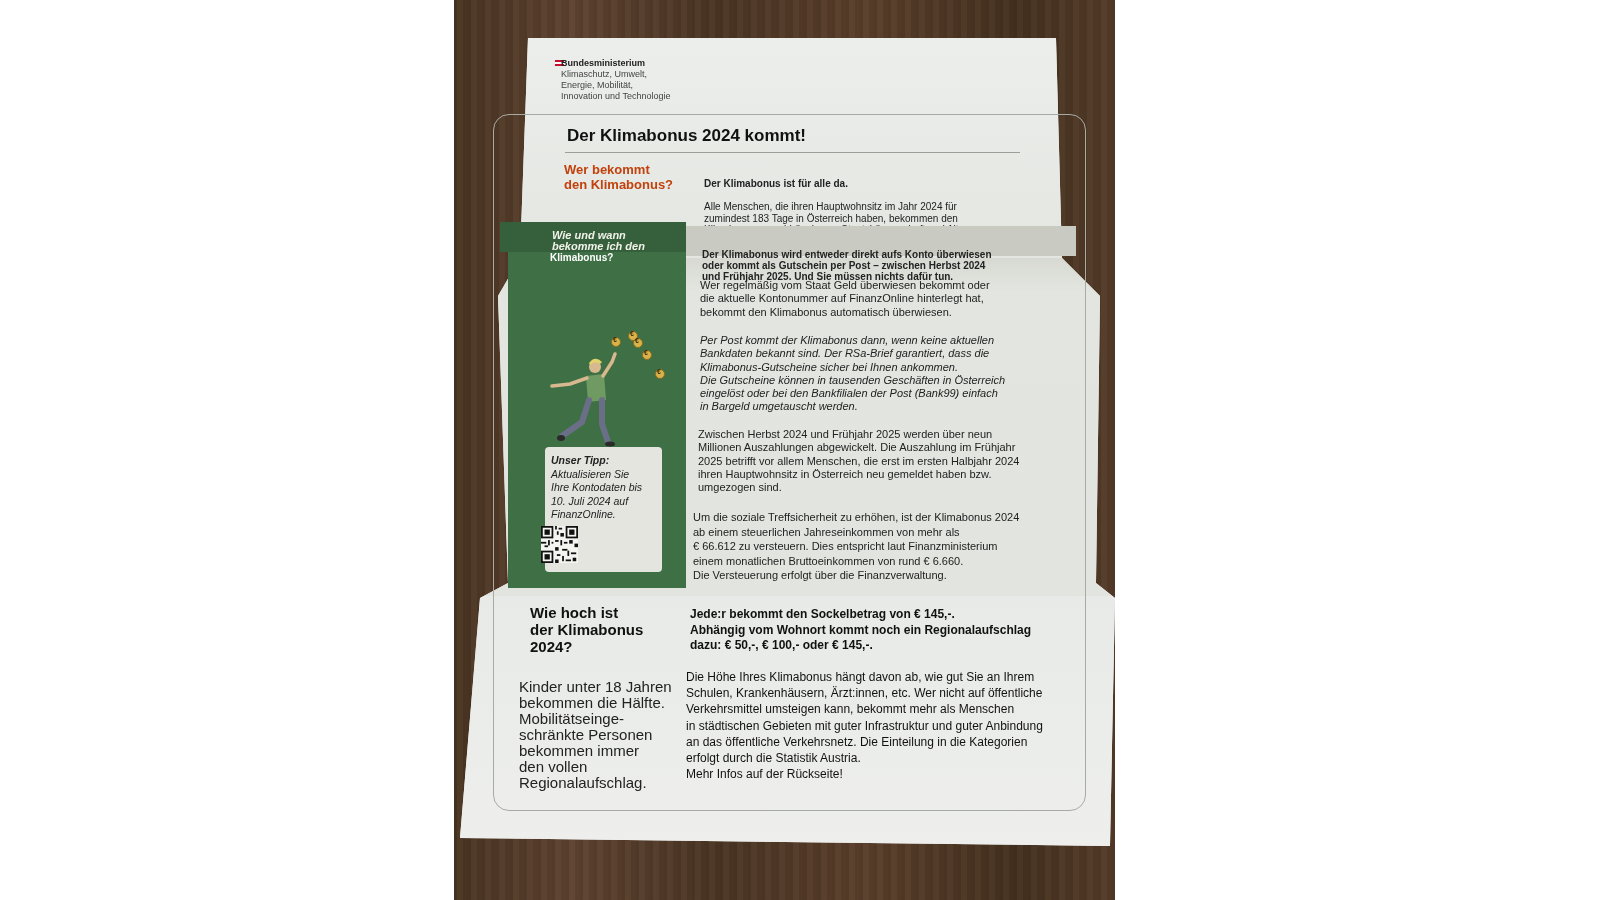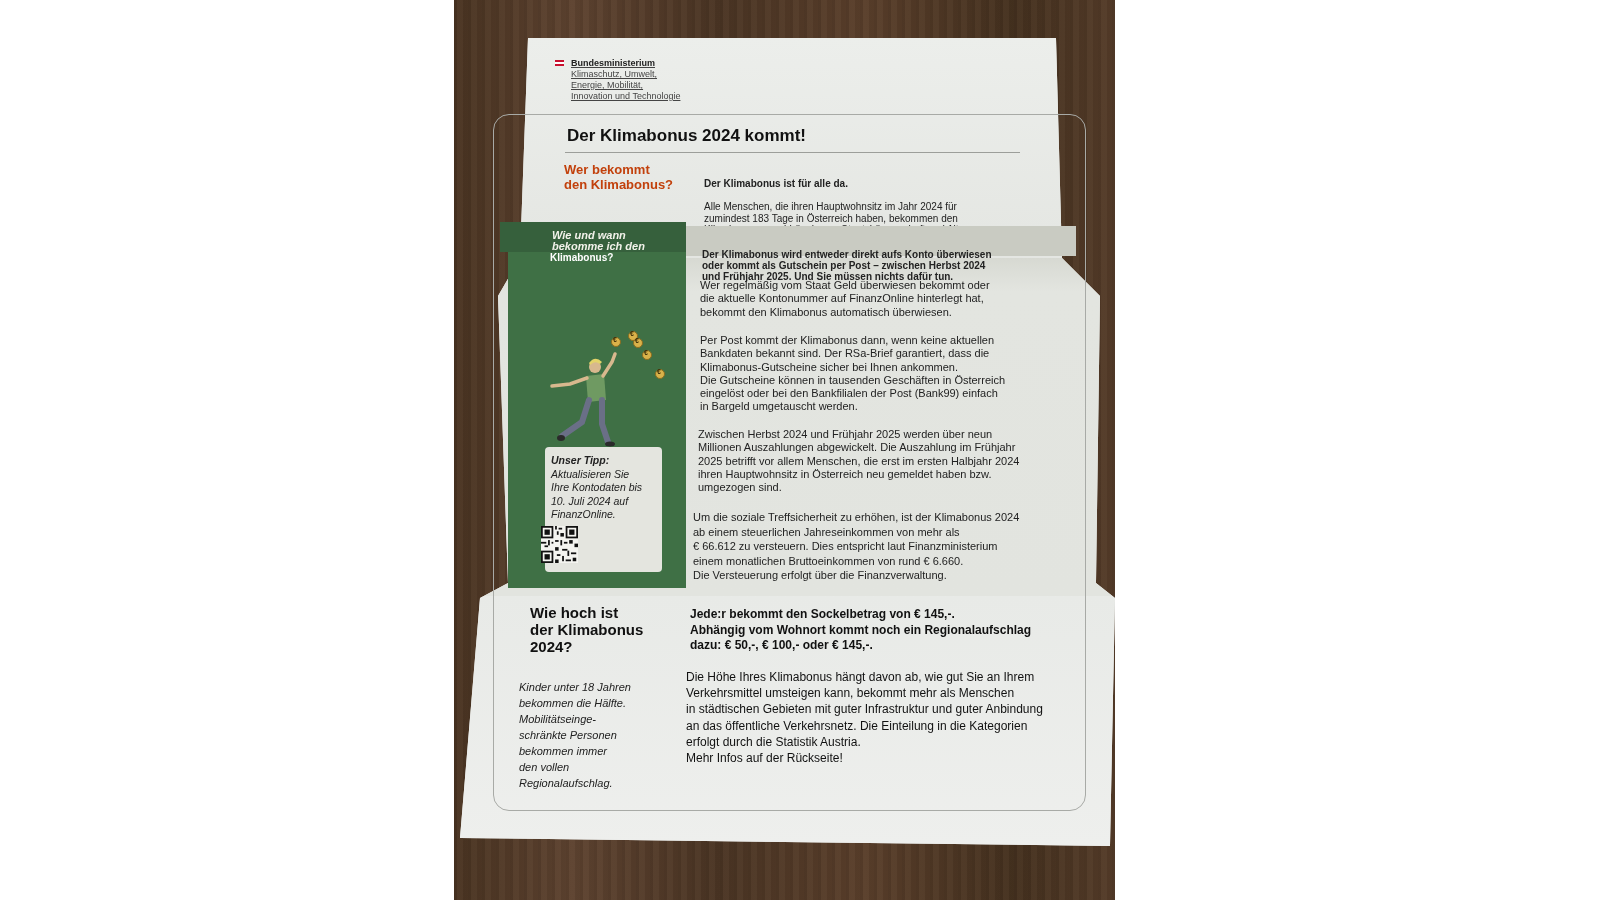--- a/index.html
+++ b/index.html
@@ -19,21 +19,21 @@
       position: absolute; left: 460px; top: 38px; width: 655px; height: 808px;
       background: #e9ebe8;
       clip-path: polygon(68px 0, 596px 0, 602px 220px, 640px 258px, 636px 545px, 655px 560px, 650px 808px, 0 800px, 20px 560px, 48px 545px, 38px 258px, 60px 220px);
     }
     .paper-shade-top { position:absolute; left:0; top:0; width:100%; height:220px; background: linear-gradient(180deg,#eceeeb,#e4e6e2); }
     .paper-shade-mid { position:absolute; left:0; top:220px; width:100%; height:338px; background: linear-gradient(180deg,#d7d9d2 0%, #e3e5e0 10%, #e2e4df 100%); }
     .paper-shade-bot { position:absolute; left:0; top:558px; width:100%; height:250px; background: linear-gradient(180deg,#e8eae7,#eeefed); }
 
     .logo { position: absolute; left: 555px; top: 58px; }
     .flag { position:absolute; left:0; top:2px; width:9px; height:6px; background: linear-gradient(180deg,#c8102e 0 33%, #ffffff 33% 66%, #c8102e 66% 100%); }
-    .logo-text { position:absolute; left:16px; top:0; font-size: 9px; line-height: 11px; color:#444; white-space: nowrap; text-decoration: underline; }
+    .logo-text { position:absolute; left:6px; top:0; font-size: 9px; line-height: 11px; color:#444; white-space: nowrap; }
     .logo-text .b { font-weight: bold; color:#222; }
 
     .frame {
       position: absolute; left: 493px; top: 114px; width: 593px; height: 697px;
       border: 1.5px solid #a8aaa6; border-radius: 16px; box-sizing: border-box;
     }
     .title { position:absolute; left:567px; top:126px; font-size: 17px; font-weight: bold; color:#111; white-space:nowrap; }
     .rule { position:absolute; left:565px; top:152px; width:455px; height:1px; background:#9c9e9a; }
 
     .h-wer { position:absolute; left:564px; top:162px; font-size: 13px; line-height: 15px; font-weight: bold; color:#c2410c; }
@@ -54,21 +54,21 @@
       position:absolute; left:545px; top:447px; width:117px; height:125px; background:#e4e5df; border-radius: 4px;
     }
     .tip-text { position:absolute; left:551px; top:454px; font-size: 10.5px; line-height: 13.5px; font-style: italic; color:#222; white-space:nowrap; }
     .tip-text .b { font-weight:bold; }
     .qr { position:absolute; left:541px; top:526px; width:37px; height:37px; }
 
     .coin { position:absolute; width:10px; height:10px; border-radius:50%; background:#d9b24a; border:1px solid #8d6d1f; box-sizing:border-box; }
     .coin::after { content:"€"; position:absolute; left:1px; top:-2px; font-size:7px; color:#3a2c08; font-weight:bold; }
 
     .h-hoch { position:absolute; left:530px; top:604px; font-size: 15px; line-height: 17px; font-weight:bold; color:#111; white-space:nowrap; }
-    .note { position:absolute; left:519px; top:679px; font-size: 11px; line-height: 16px; font-style: italic; color:#222; white-space:nowrap; }
+    .note { position:absolute; left:519px; top:679px; font-size: 15px; line-height: 16px; color:#222; white-space:nowrap; }
   </style>
 </head>
 <body>
 
 <div class="photo"></div>
 
 <div class="paper">
   <div class="paper-shade-top"></div>
   <div class="paper-shade-mid"></div>
   <div class="paper-shade-bot"></div>
@@ -113,21 +113,21 @@
   <div>Der Klimabonus wird entweder direkt aufs Konto überwiesen</div>
   <div>oder kommt als Gutschein per Post – zwischen Herbst 2024</div>
   <div>und Frühjahr 2025. Und Sie müssen nichts dafür tun.</div>
 </div>
 
 <div class="txt-m" style="left:700px; top:279px;">
   <div>Wer regelmäßig vom Staat Geld überwiesen bekommt oder</div>
   <div>die aktuelle Kontonummer auf FinanzOnline hinterlegt hat,</div>
   <div>bekommt den Klimabonus automatisch überwiesen.</div>
 </div>
-<div class="txt-m" style="left:700px; top:334px;">
+<div class="txt-m" style="left:700px; top:334px;font-style:italic;">
   <div>Per Post kommt der Klimabonus dann, wenn keine aktuellen</div>
   <div>Bankdaten bekannt sind. Der RSa-Brief garantiert, dass die</div>
   <div>Klimabonus-Gutscheine sicher bei Ihnen ankommen.</div>
   <div>Die Gutscheine können in tausenden Geschäften in Österreich</div>
   <div>eingelöst oder bei den Bankfilialen der Post (Bank99) einfach</div>
   <div>in Bargeld umgetauscht werden.</div>
 </div>
 <div class="txt-m" style="left:698px; top:428px;">
   <div>Zwischen Herbst 2024 und Frühjahr 2025 werden über neun</div>
   <div>Millionen Auszahlungen abgewickelt. Die Auszahlung im Frühjahr</div>
@@ -221,18 +221,19 @@
   <div>den vollen</div>
   <div>Regionalaufschlag.</div>
 </div>
 <div class="txt-l p-bold" style="left:690px; top:607px;">
   <div>Jede:r bekommt den Sockelbetrag von € 145,-.</div>
   <div>Abhängig vom Wohnort kommt noch ein Regionalaufschlag</div>
   <div>dazu: € 50,-, € 100,- oder € 145,-.</div>
 </div>
 <div class="txt-l" style="left:686px; top:669px; line-height:16.2px;">
   <div>Die Höhe Ihres Klimabonus hängt davon ab, wie gut Sie an Ihrem</div>
+  <div>Schulen, Krankenhäusern, Ärzt:innen, etc. Wer nicht auf öffentliche</div>
   <div>Verkehrsmittel umsteigen kann, bekommt mehr als Menschen</div>
   <div>in städtischen Gebieten mit guter Infrastruktur und guter Anbindung</div>
   <div>an das öffentliche Verkehrsnetz. Die Einteilung in die Kategorien</div>
   <div>erfolgt durch die Statistik Austria.</div>
   <div>Mehr Infos auf der Rückseite!</div>
 </div>
 
 </body></html>

